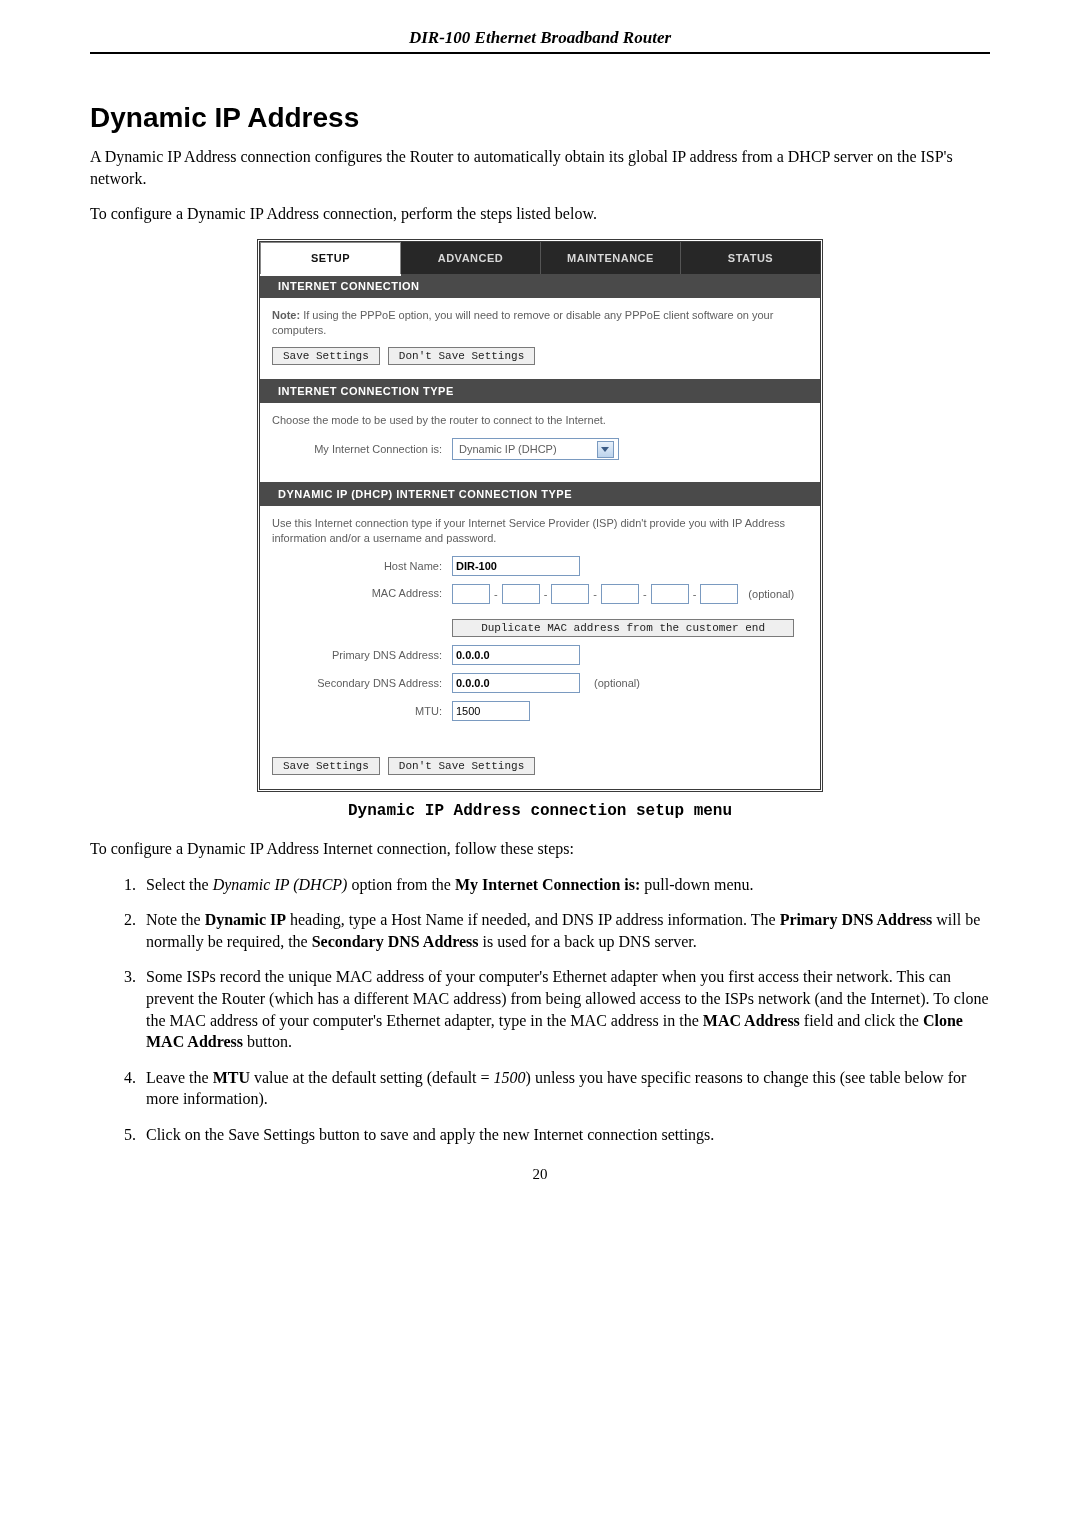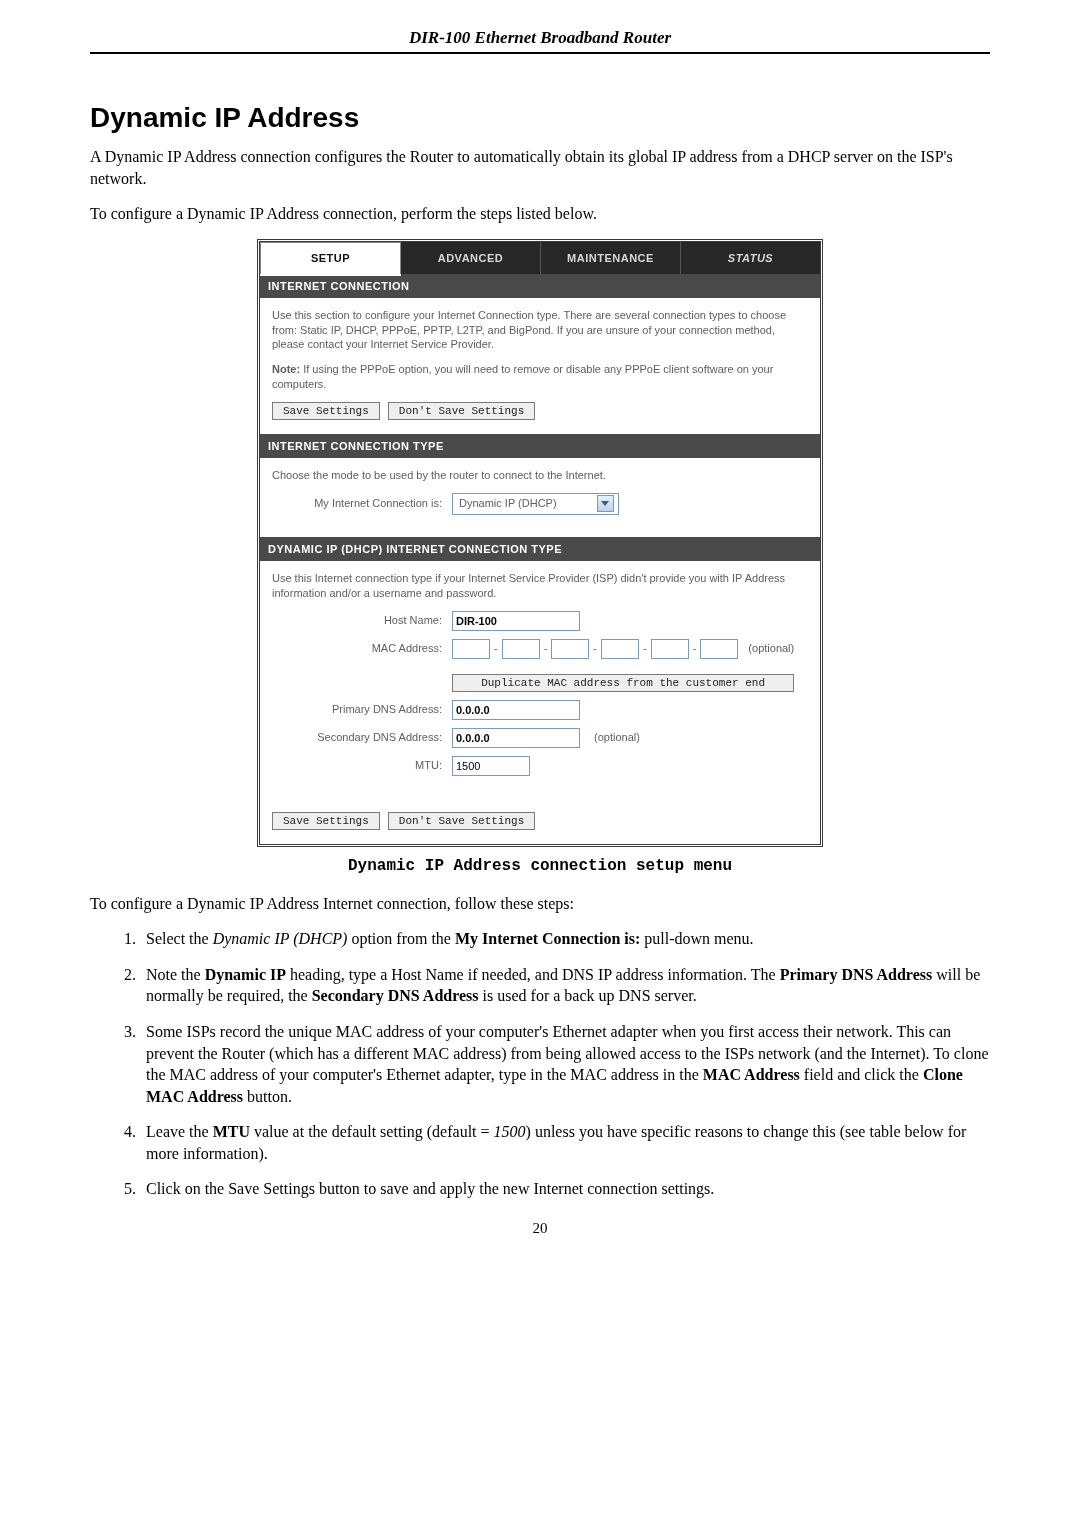--- a/index.html
+++ b/index.html
@@ -57,35 +57,35 @@
     flex: 1;
     display: flex;
     align-items: center;
     justify-content: center;
     color: #d8d8d8;
     font-weight: bold;
     font-size: 11px;
     border-right: 1px solid #555;
     letter-spacing: 0.5px;
   }
-  .tab:last-child { border-right: none; font-style: italic; }
+  .tab:last-child { border-right: none; }
   .tab.active {
     background: #fff;
     color: #111;
     border: 1px solid #888;
     border-bottom: none;
     box-shadow: 0 2px 0 #fff;
   }
   .panel-header {
     background: #4a4a4a;
     color: #fff;
     font-weight: bold;
     font-size: 11px;
     letter-spacing: 0.5px;
-    padding: 6px 8px;
+    padding: 6px 18px;
   }
   .panel-body {
     padding: 10px 12px 14px 12px;
     color: #5e5e5e;
     line-height: 1.35;
   }
   .panel-body p { margin: 0 0 10px 0; }
   .btn {
     font-family: Liberation Mono, monospace;
     font-size: 11px;
@@ -201,21 +201,20 @@
 
       <div class="tabs">
         <div class="tab active">SETUP</div>
         <div class="tab">ADVANCED</div>
         <div class="tab">MAINTENANCE</div>
         <div class="tab">STATUS</div>
       </div>
 
       <div class="panel-header">INTERNET CONNECTION</div>
       <div class="panel-body">
-        <p>Use this section to configure your Internet Connection type. There are several connection types to choose from: Static IP, DHCP, PPPoE, PPTP, L2TP, and BigPond. If you are unsure of your connection method, please contact your Internet Service Provider.</p>
         <p>
           <span class="bolder">Note:</span><span> If using the PPPoE option, you will need to remove or disable any PPPoE client software on your computers.</span>
         </p>
         <div class="row-buttons">
           <button class="btn">Save Settings</button>
           <button class="btn">Don't Save Settings</button>
         </div>
       </div>
 
       <div class="panel-header">INTERNET CONNECTION TYPE</div>

